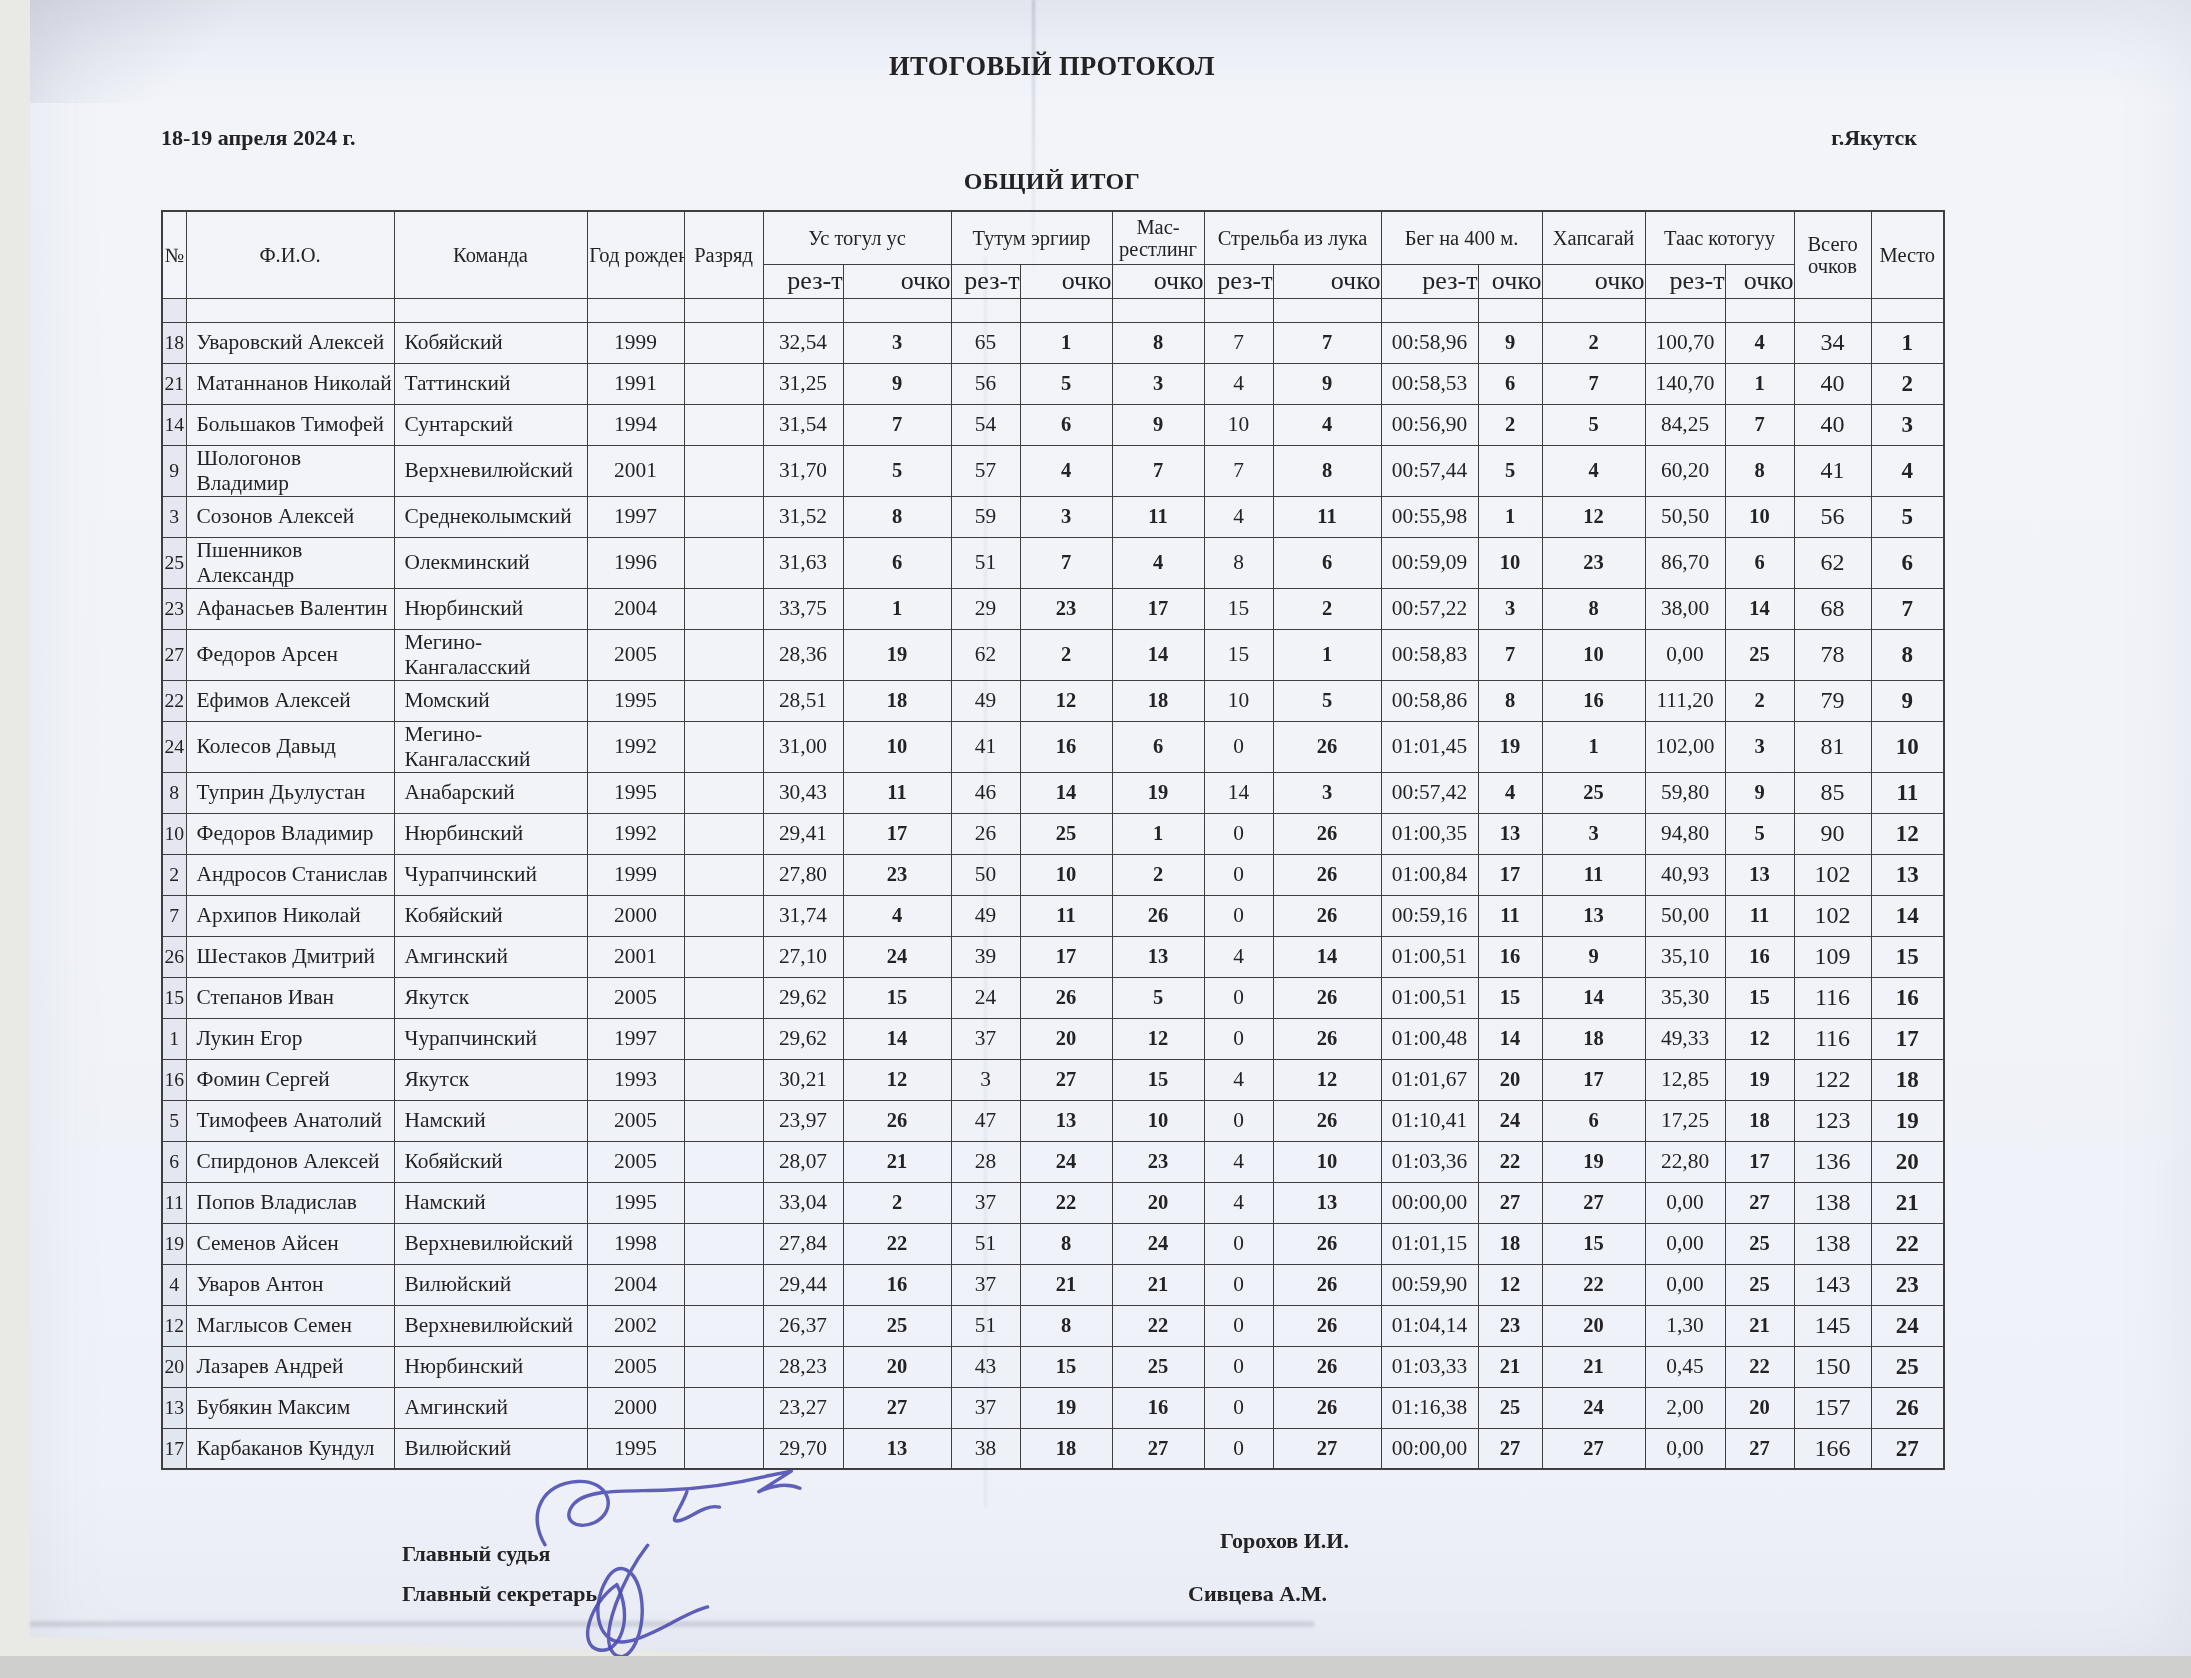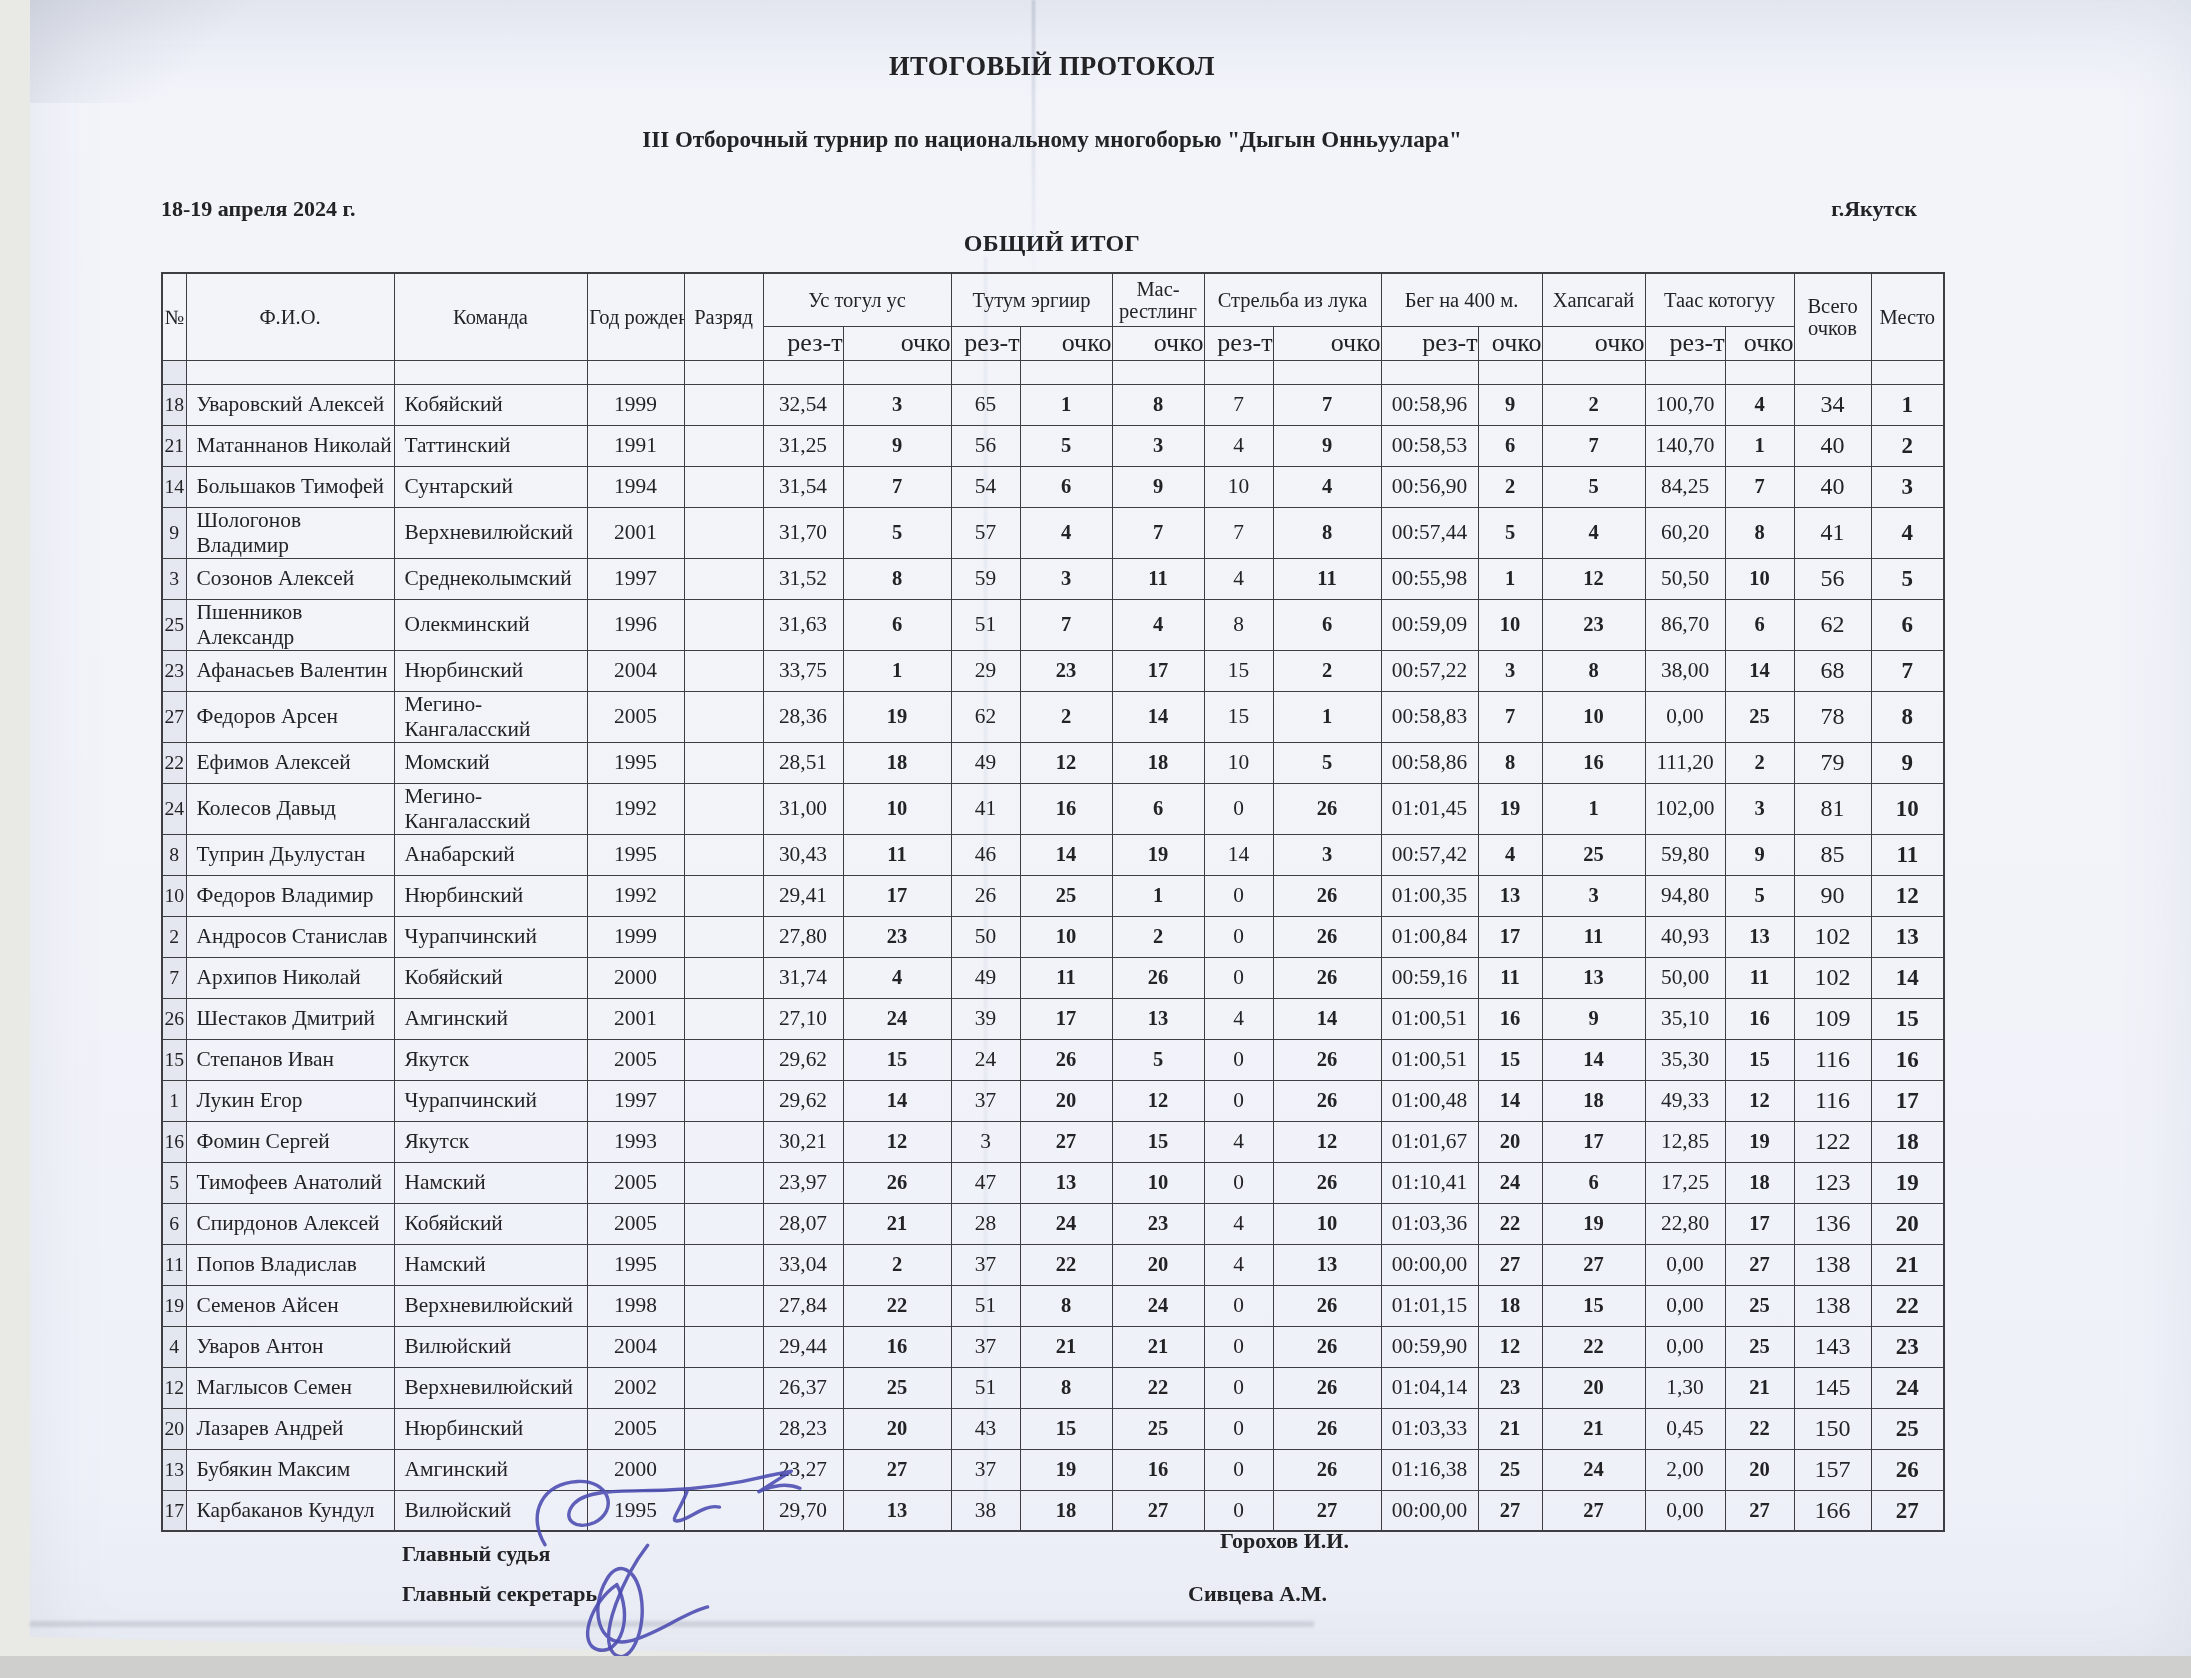--- a/index.html
+++ b/index.html
@@ -28,21 +28,21 @@
   .crease-h1{left:30px;top:1621px;width:1284px;height:6px;background:rgba(140,144,160,.28);filter:blur(1.7px);}
   .corner-shade{left:30px;top:0;width:223px;height:103px;
     background:linear-gradient(135deg,rgba(120,126,150,.18),rgba(120,126,150,0) 70%);}
 
   .content{position:absolute;left:161px;top:0;width:1782px;color:var(--ink);}
   .doc-title{margin-top:51px;text-align:center;font-weight:bold;font-size:26.5px;letter-spacing:0.4px;}
   .doc-subtitle{margin-top:45px;text-align:center;font-weight:bold;font-size:23px;}
   .meta{position:relative;margin-top:43px;height:29px;font-weight:bold;font-size:22px;}
   .meta .date{position:absolute;left:0;top:0;}
   .meta .city{position:absolute;right:26px;top:0;}
-  .section-title{margin-top:5px;text-align:center;font-weight:bold;font-size:24px;letter-spacing:0.4px;}
+  .section-title{margin-top:14px;text-align:center;font-weight:bold;font-size:24px;letter-spacing:0.4px;}
 
   table.results{
     margin-top:15.4px;width:1782px;table-layout:fixed;border-collapse:collapse;
     border:2.6px solid var(--grid);
   }
   .results th,.results td{
     border:1.7px solid var(--grid);
     text-align:center;vertical-align:middle;
     color:var(--ink);
     overflow:hidden;
@@ -67,21 +67,20 @@
 
 <div class="stage" data-name="scanned-protocol-document">
   <div class="paper" data-name="paper-sheet"></div>
   <div class="crease crease-v1" data-name="paper-crease"></div>
   <div class="crease crease-v2" data-name="paper-crease"></div>
   <div class="crease crease-h1" data-name="paper-crease"></div>
   <div class="crease corner-shade" data-name="paper-shadow"></div>
 
   <div class="content">
     <div class="doc-title" data-name="document-title">ИТОГОВЫЙ ПРОТОКОЛ</div>
-    <div class="doc-subtitle" data-name="document-subtitle">III Отборочный турнир по национальному многоборью "Дыгын Онньуулара"</div>
     <div class="meta" data-name="meta-row">
       <span class="date" data-name="event-date">18-19 апреля 2024 г.</span>
       <span class="city" data-name="event-city">г.Якутск</span>
     </div>
     <div class="section-title" data-name="section-title">ОБЩИЙ ИТОГ</div>
 
     <table class="results" data-name="results-table">
       <colgroup>
         <col style="width:24px">
           <col style="width:208px">

